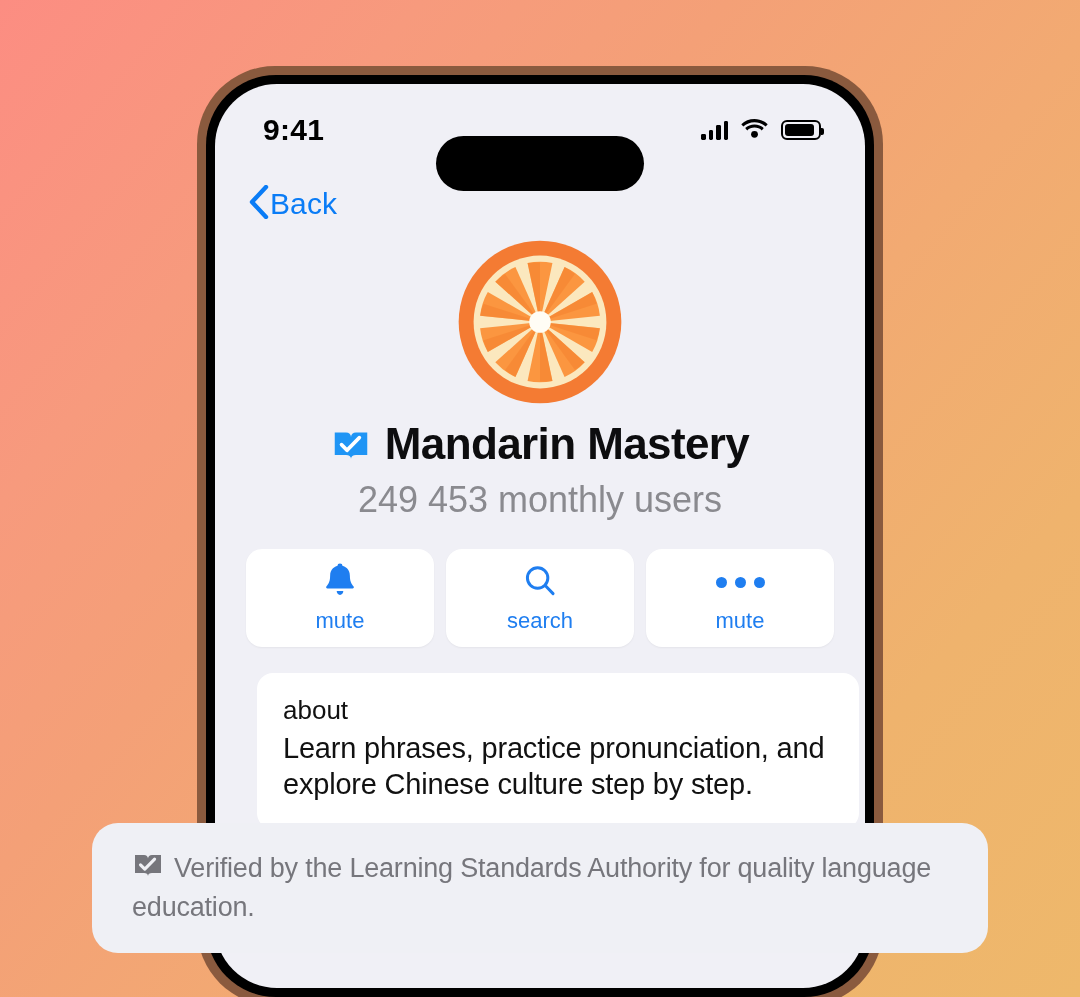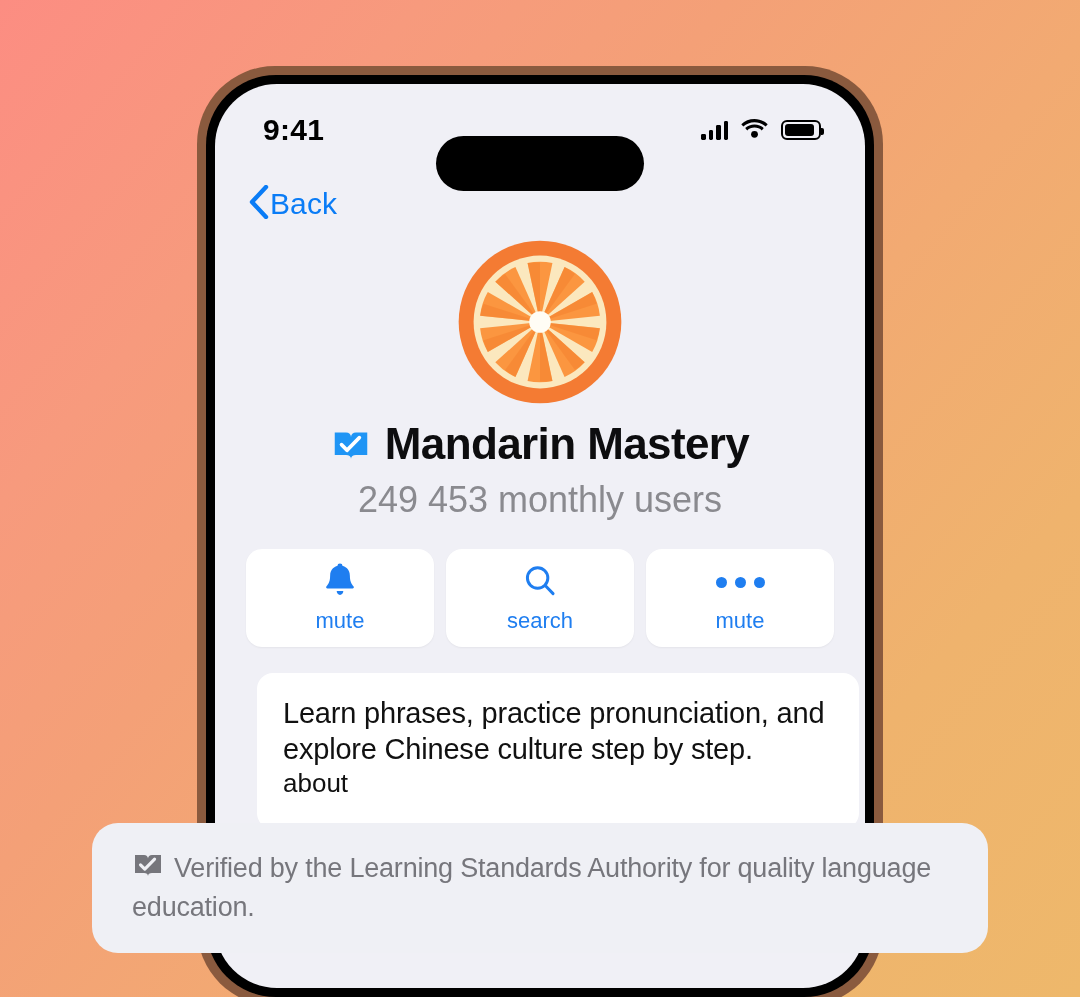--- a/index.html
+++ b/index.html
@@ -320,22 +320,22 @@
                   <i></i>
                   <i></i>
                 </span>
             </span>
             <span class="action-label">mute</span>
           </div>
 
         </div>
 
         <div id="about-card">
+          <div id="about-heading">about</div>
           <div id="about-body">Learn phrases, practice pronunciation, and explore Chinese culture step by step.</div>
-          <div id="about-heading">about</div>
         </div>
 
       </div>
     </div>
   </div>
 
   <div id="verify-overlay">
     <div id="verify-text">
       <span id="verify-book-icon">
         <svg width="32" height="32" viewBox="0 0 32 32">

